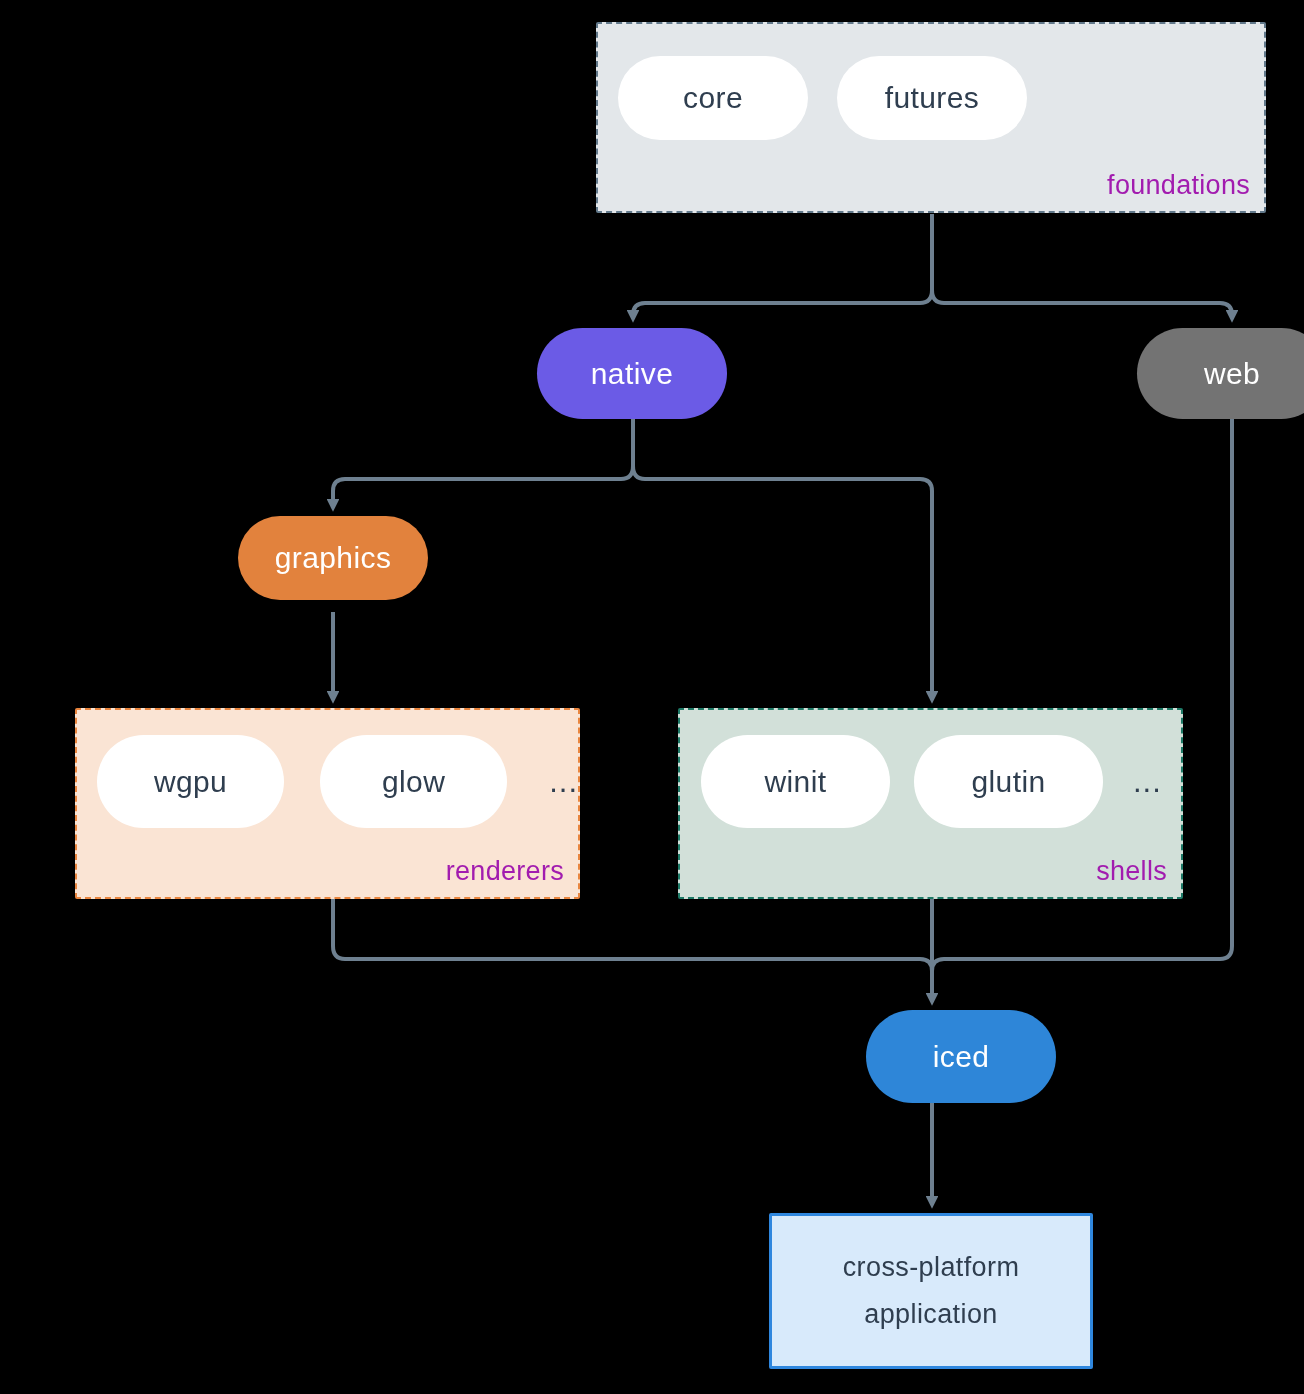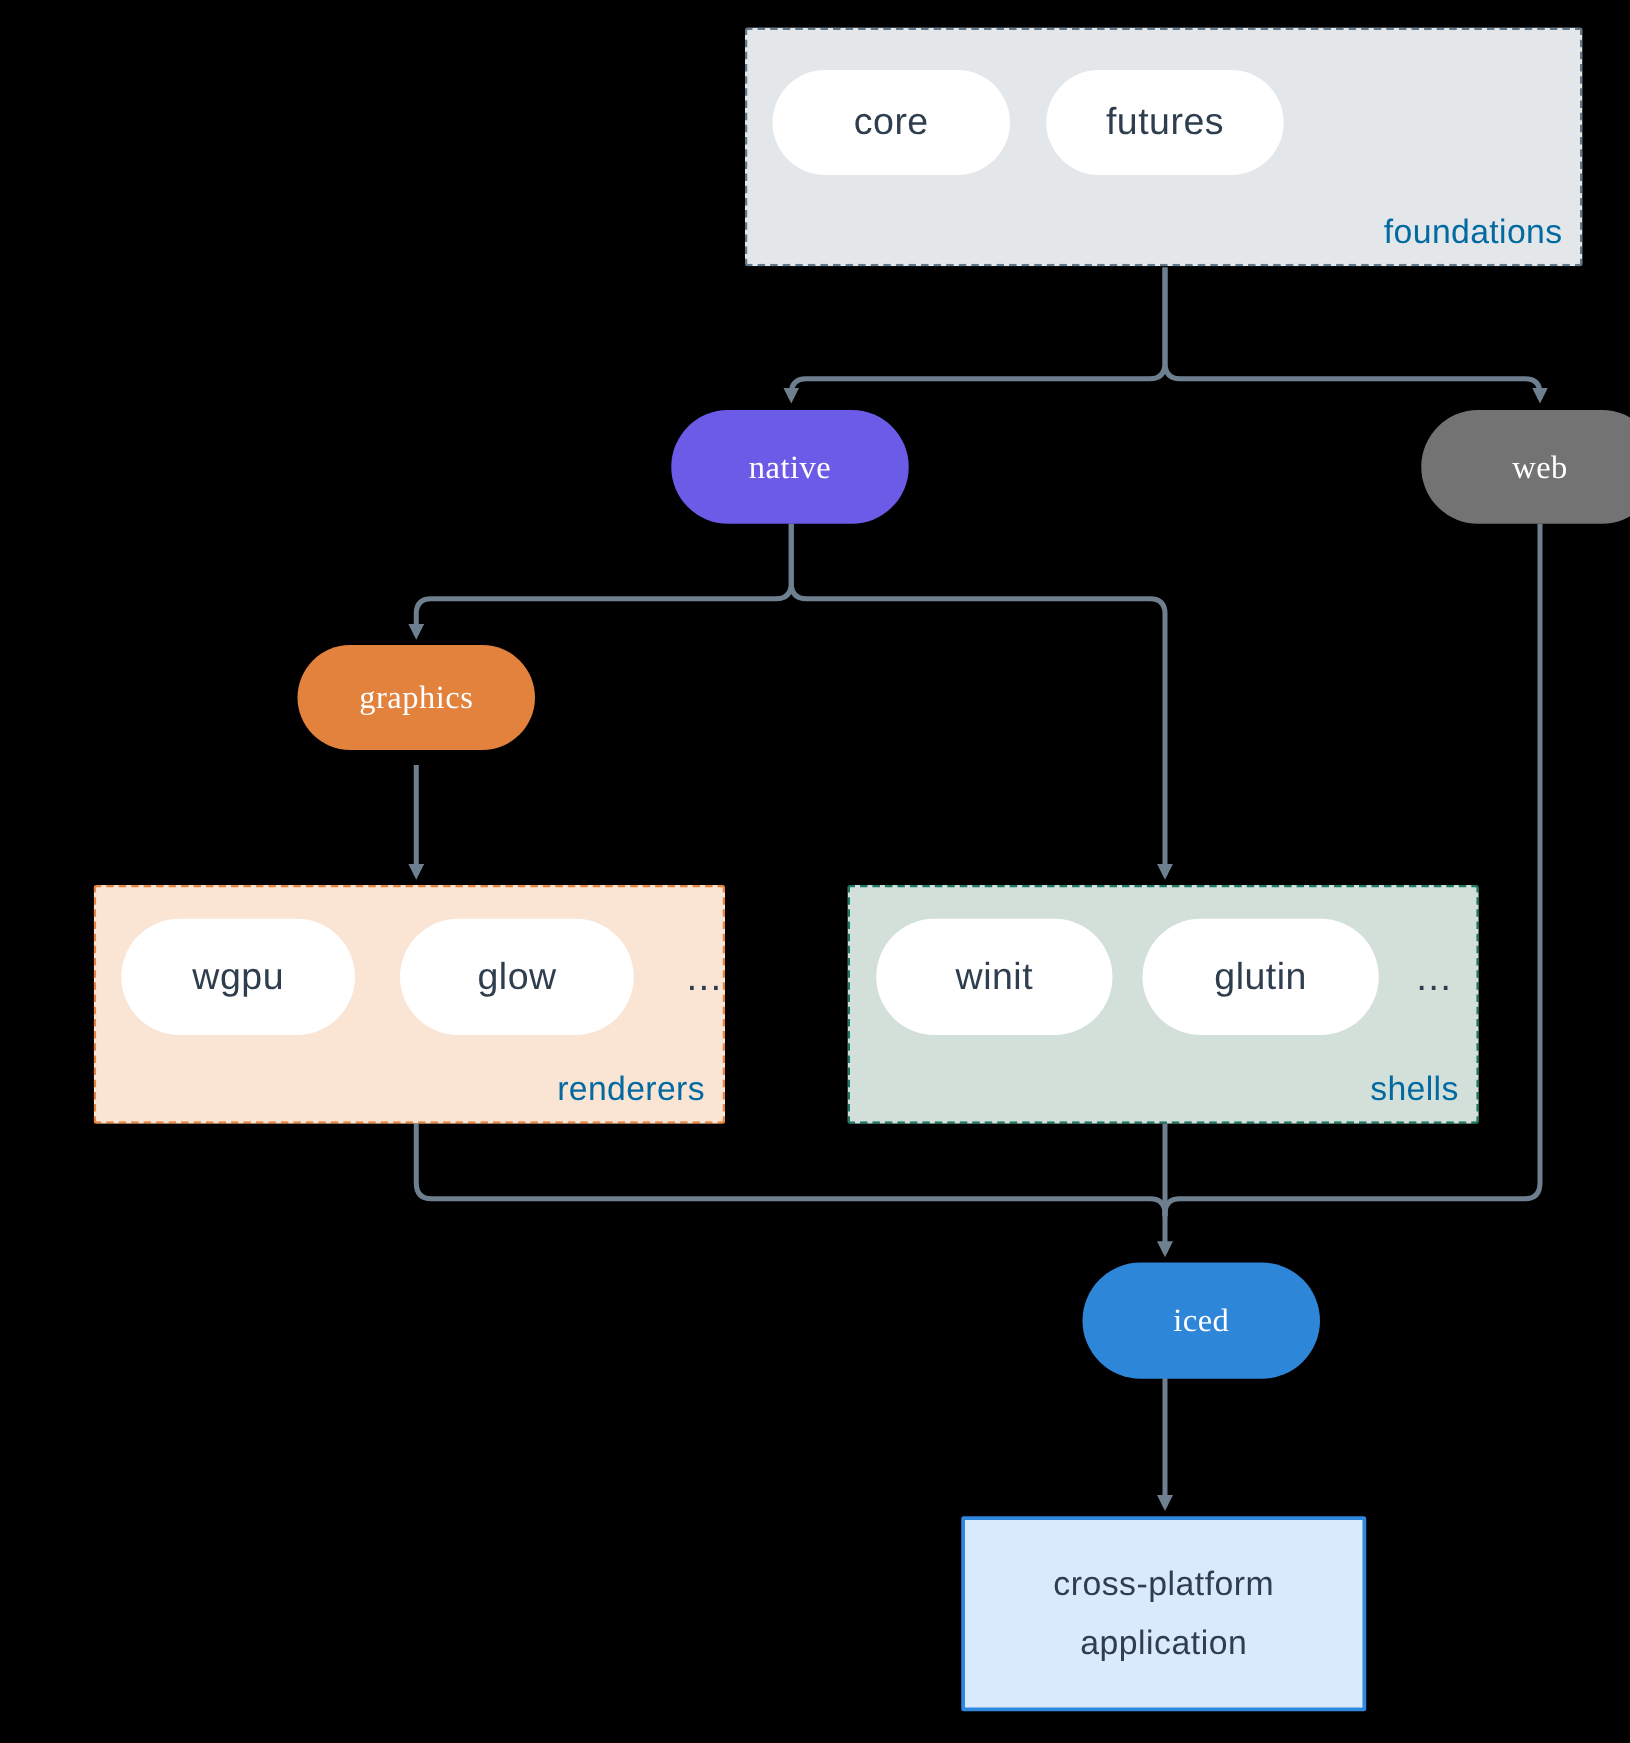--- a/index.html
+++ b/index.html
@@ -76,34 +76,33 @@
     color: #2f3e4f;
     font-size: 31px;
     letter-spacing: 1px;
     padding-left: 6px;
   }
   .group-label {
     position: absolute;
     right: 14px;
     bottom: 10px;
     font-size: 27px;
-    color: #0369a1;
+    color: #a21caf;
     letter-spacing: 0.3px;
   }
   
   .node {
     position: absolute;
     display: flex;
     align-items: center;
     justify-content: center;
     border-radius: 50px;
     color: #ffffff;
-    font-size: 26px;
+    font-size: 30px;
     letter-spacing: 0.4px;
-    font-family: Liberation Serif, serif;
   }
   .node-native   { left: 489px; top: 328px;  width: 190px; height: 91px; background: #6b5be6; }
   .node-web      { left: 1089px; top: 328px; width: 190px; height: 91px; background: #737373; }
   .node-graphics { left: 190px; top: 516px;  width: 190px; height: 84px; background: #e2823d; }
   .node-iced     { left: 818px; top: 1010px; width: 190px; height: 93px; background: #2e86d8; }
   .node-application {
     position: absolute;
     left: 721px; top: 1213px;
     width: 324px; height: 156px;
     box-sizing: border-box;

